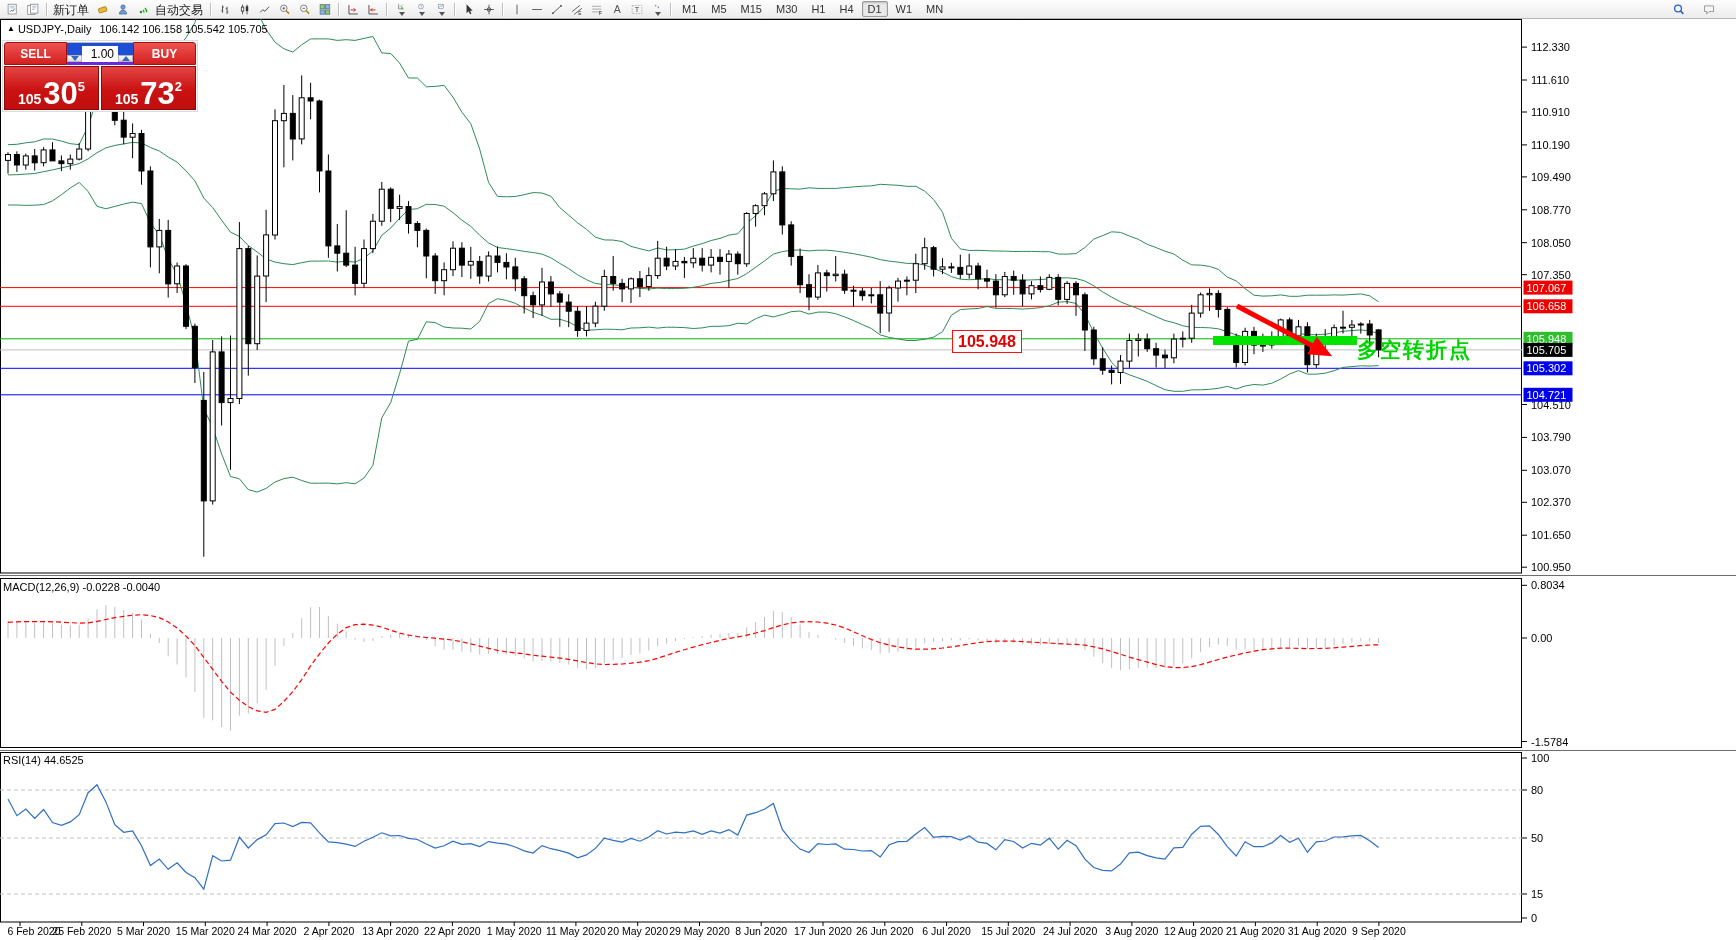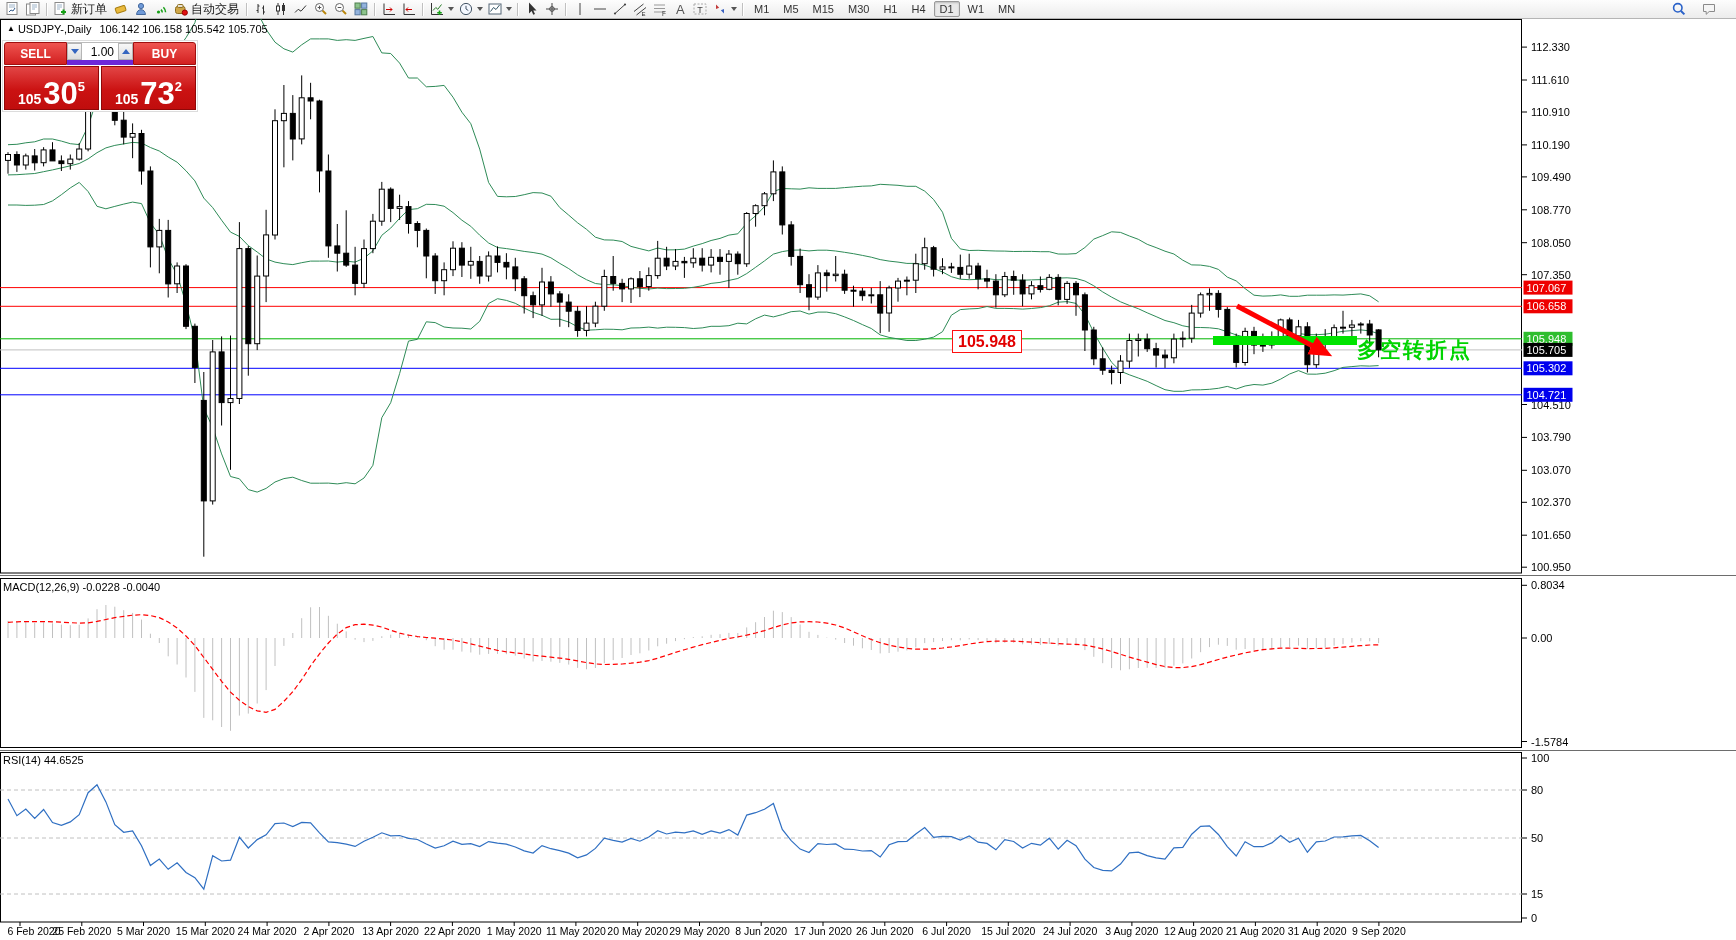--- a/index.html
+++ b/index.html
@@ -3,21 +3,21 @@
 <meta charset="utf-8">
 <style>
   html,body{margin:0;padding:0;width:1736px;height:940px;background:#fff;overflow:hidden;
     font-family:"Liberation Sans","DejaVu Sans",sans-serif;}
   #app{position:relative;width:1736px;height:940px;}
   
   #toolbar{position:absolute;left:0;top:0;width:1736px;height:19px;box-sizing:border-box;
     background:linear-gradient(#fdfdfd,#ececec);border-bottom:1px solid #b5b5b5;
     display:flex;align-items:center;padding:0 3px;white-space:nowrap;z-index:30;}
   .tb-btn{height:15px;min-width:19px;display:inline-flex;align-items:center;justify-content:center;
-    gap:2px;border:1px solid transparent;border-radius:2px;background:transparent;padding:0 1px;cursor:default;}
+    gap:2px;border:1px solid transparent;border-radius:2px;background:transparent;padding:0 1px;cursor:default;flex-direction:column;}
   .tb-btn svg{display:block;}
   .tb-label{font-size:12px;color:#1a1a1a;padding:0 2px 0 0;}
   .tb-sep{width:1px;height:13px;background:#c0c0c0;margin:0 3px;border-right:1px solid #fff;}
   .caret{width:0;height:0;border-left:3px solid transparent;border-right:3px solid transparent;
     border-top:4px solid #555;margin-left:1px;}
   .tf-btn{font-size:11px;color:#333;padding:1px 5px;margin:0 1px;border:1px solid transparent;
     border-radius:2px;background:transparent;font-family:inherit;}
   .tf-active{background:#e9e9e9;border-color:#9a9a9a;box-shadow:inset 0 1px 2px rgba(0,0,0,.2);}
   #tb-right{margin-left:auto;display:flex;align-items:center;gap:10px;padding-right:14px;}
   
@@ -35,21 +35,21 @@
   #turn-text{position:absolute;left:1357px;top:288px;z-index:12;color:#00d400;
     font-size:21px;font-weight:bold;letter-spacing:2px;margin-top:48px;}
   
   .trade-panel{position:absolute;left:2px;top:40px;width:196px;z-index:20;user-select:none;
     background:#fff;border:1px solid #dcdcdc;padding:1px;box-sizing:border-box;}
   .tp-row{display:flex;height:23px;}
   .tp-btn{border:1px solid #a01010;background:linear-gradient(#ef5450,#d22020);color:#fff;
     font-size:12px;font-weight:bold;width:80px;font-family:inherit;}
   .tp-btn.sell{border-radius:3px 0 0 0;}
   .tp-btn.buy{border-radius:0 3px 0 0;}
-  .tp-vol{flex:1;display:flex;border-top:1px solid #bbb;border-bottom:5px solid #6d28d9;background:#701a75;}
+  .tp-vol{flex:1;display:flex;border-top:1px solid #bbb;border-bottom:3px solid #6d28d9;background:#1d4ed8;align-items:flex-end;}
   .tp-arr{width:15px;background:linear-gradient(#f8f8f8,#dcdcdc);border:1px solid #b5b5b5;
     display:flex;align-items:center;justify-content:center;padding:0;}
   .tp-arr span{width:0;height:0;border-left:4px solid transparent;border-right:4px solid transparent;}
   .tp-arr.down span{border-top:5px solid #3465c0;}
   .tp-arr.up span{border-bottom:5px solid #3465c0;}
   .tp-input{flex:1;width:30px;border:none;outline:none;text-align:right;font-size:12px;
     padding-right:4px;font-family:inherit;}
   .tp-prices{display:flex;gap:2px;margin-top:1px;}
   .tp-price{flex:1;height:44px;background:linear-gradient(#e24545 0%,#cb1212 55%,#c00d0d 100%);
     border:1px solid #8f0808;color:#fff;display:flex;align-items:flex-end;justify-content:center;

